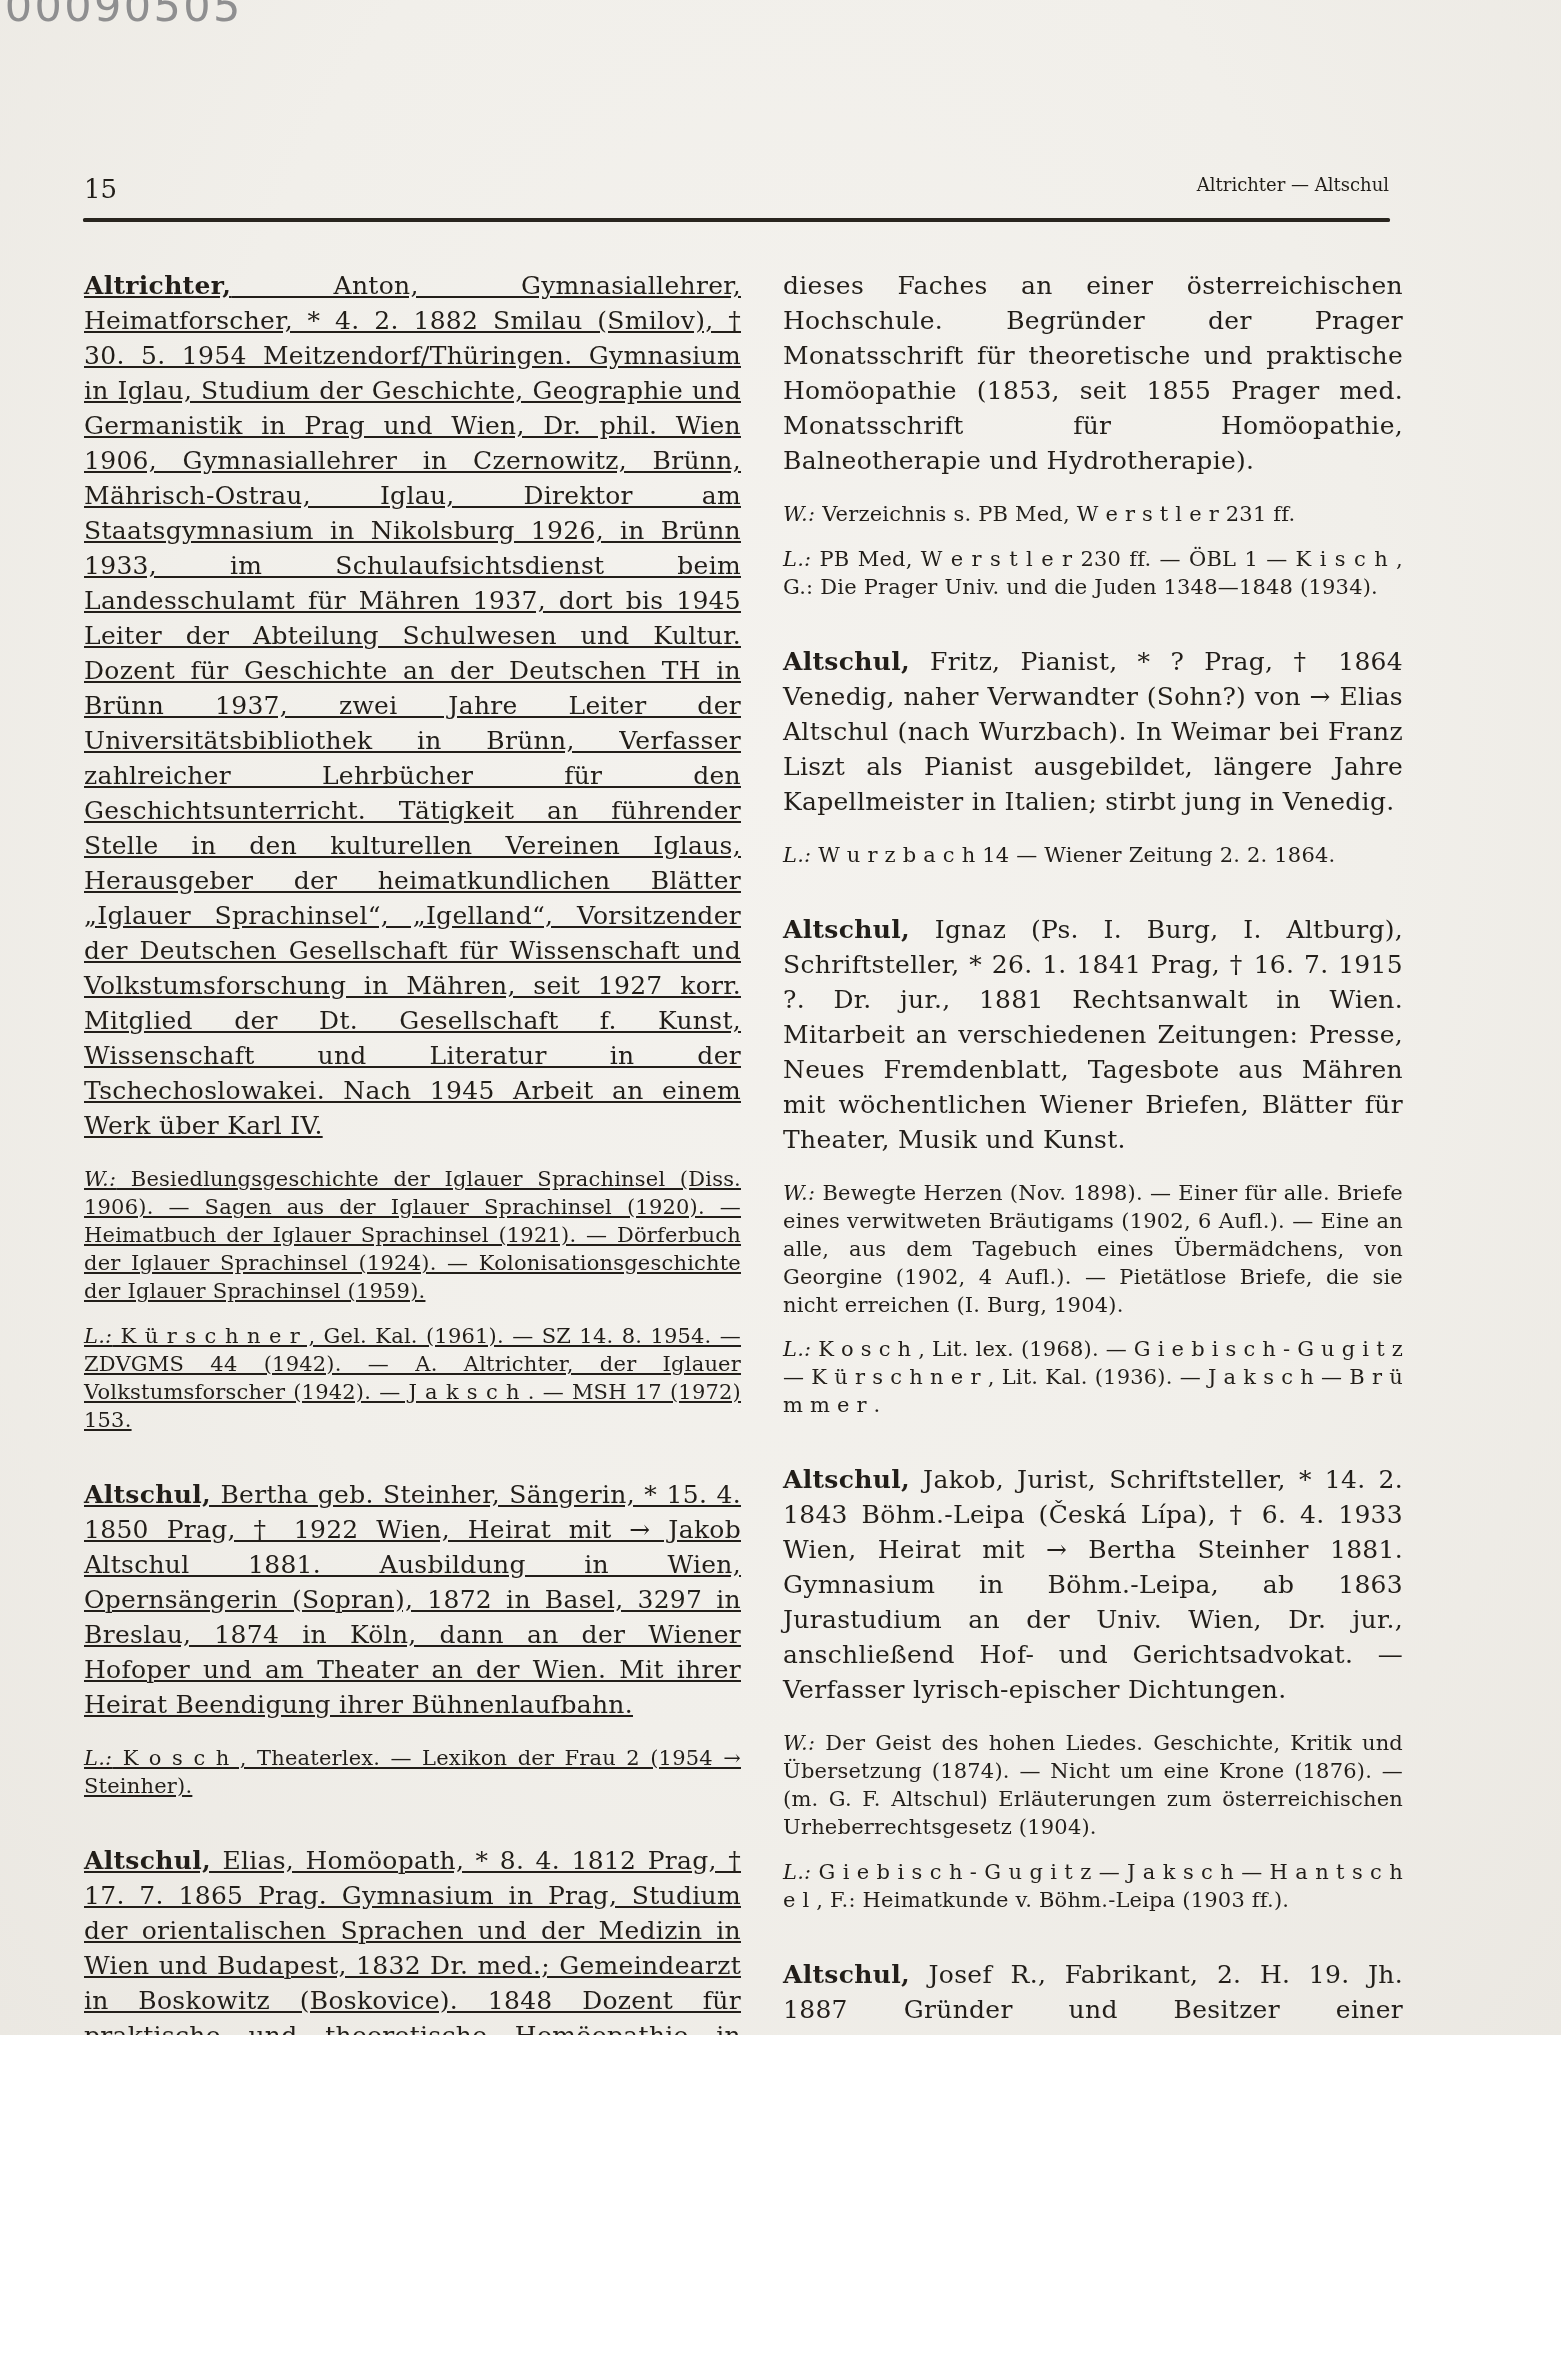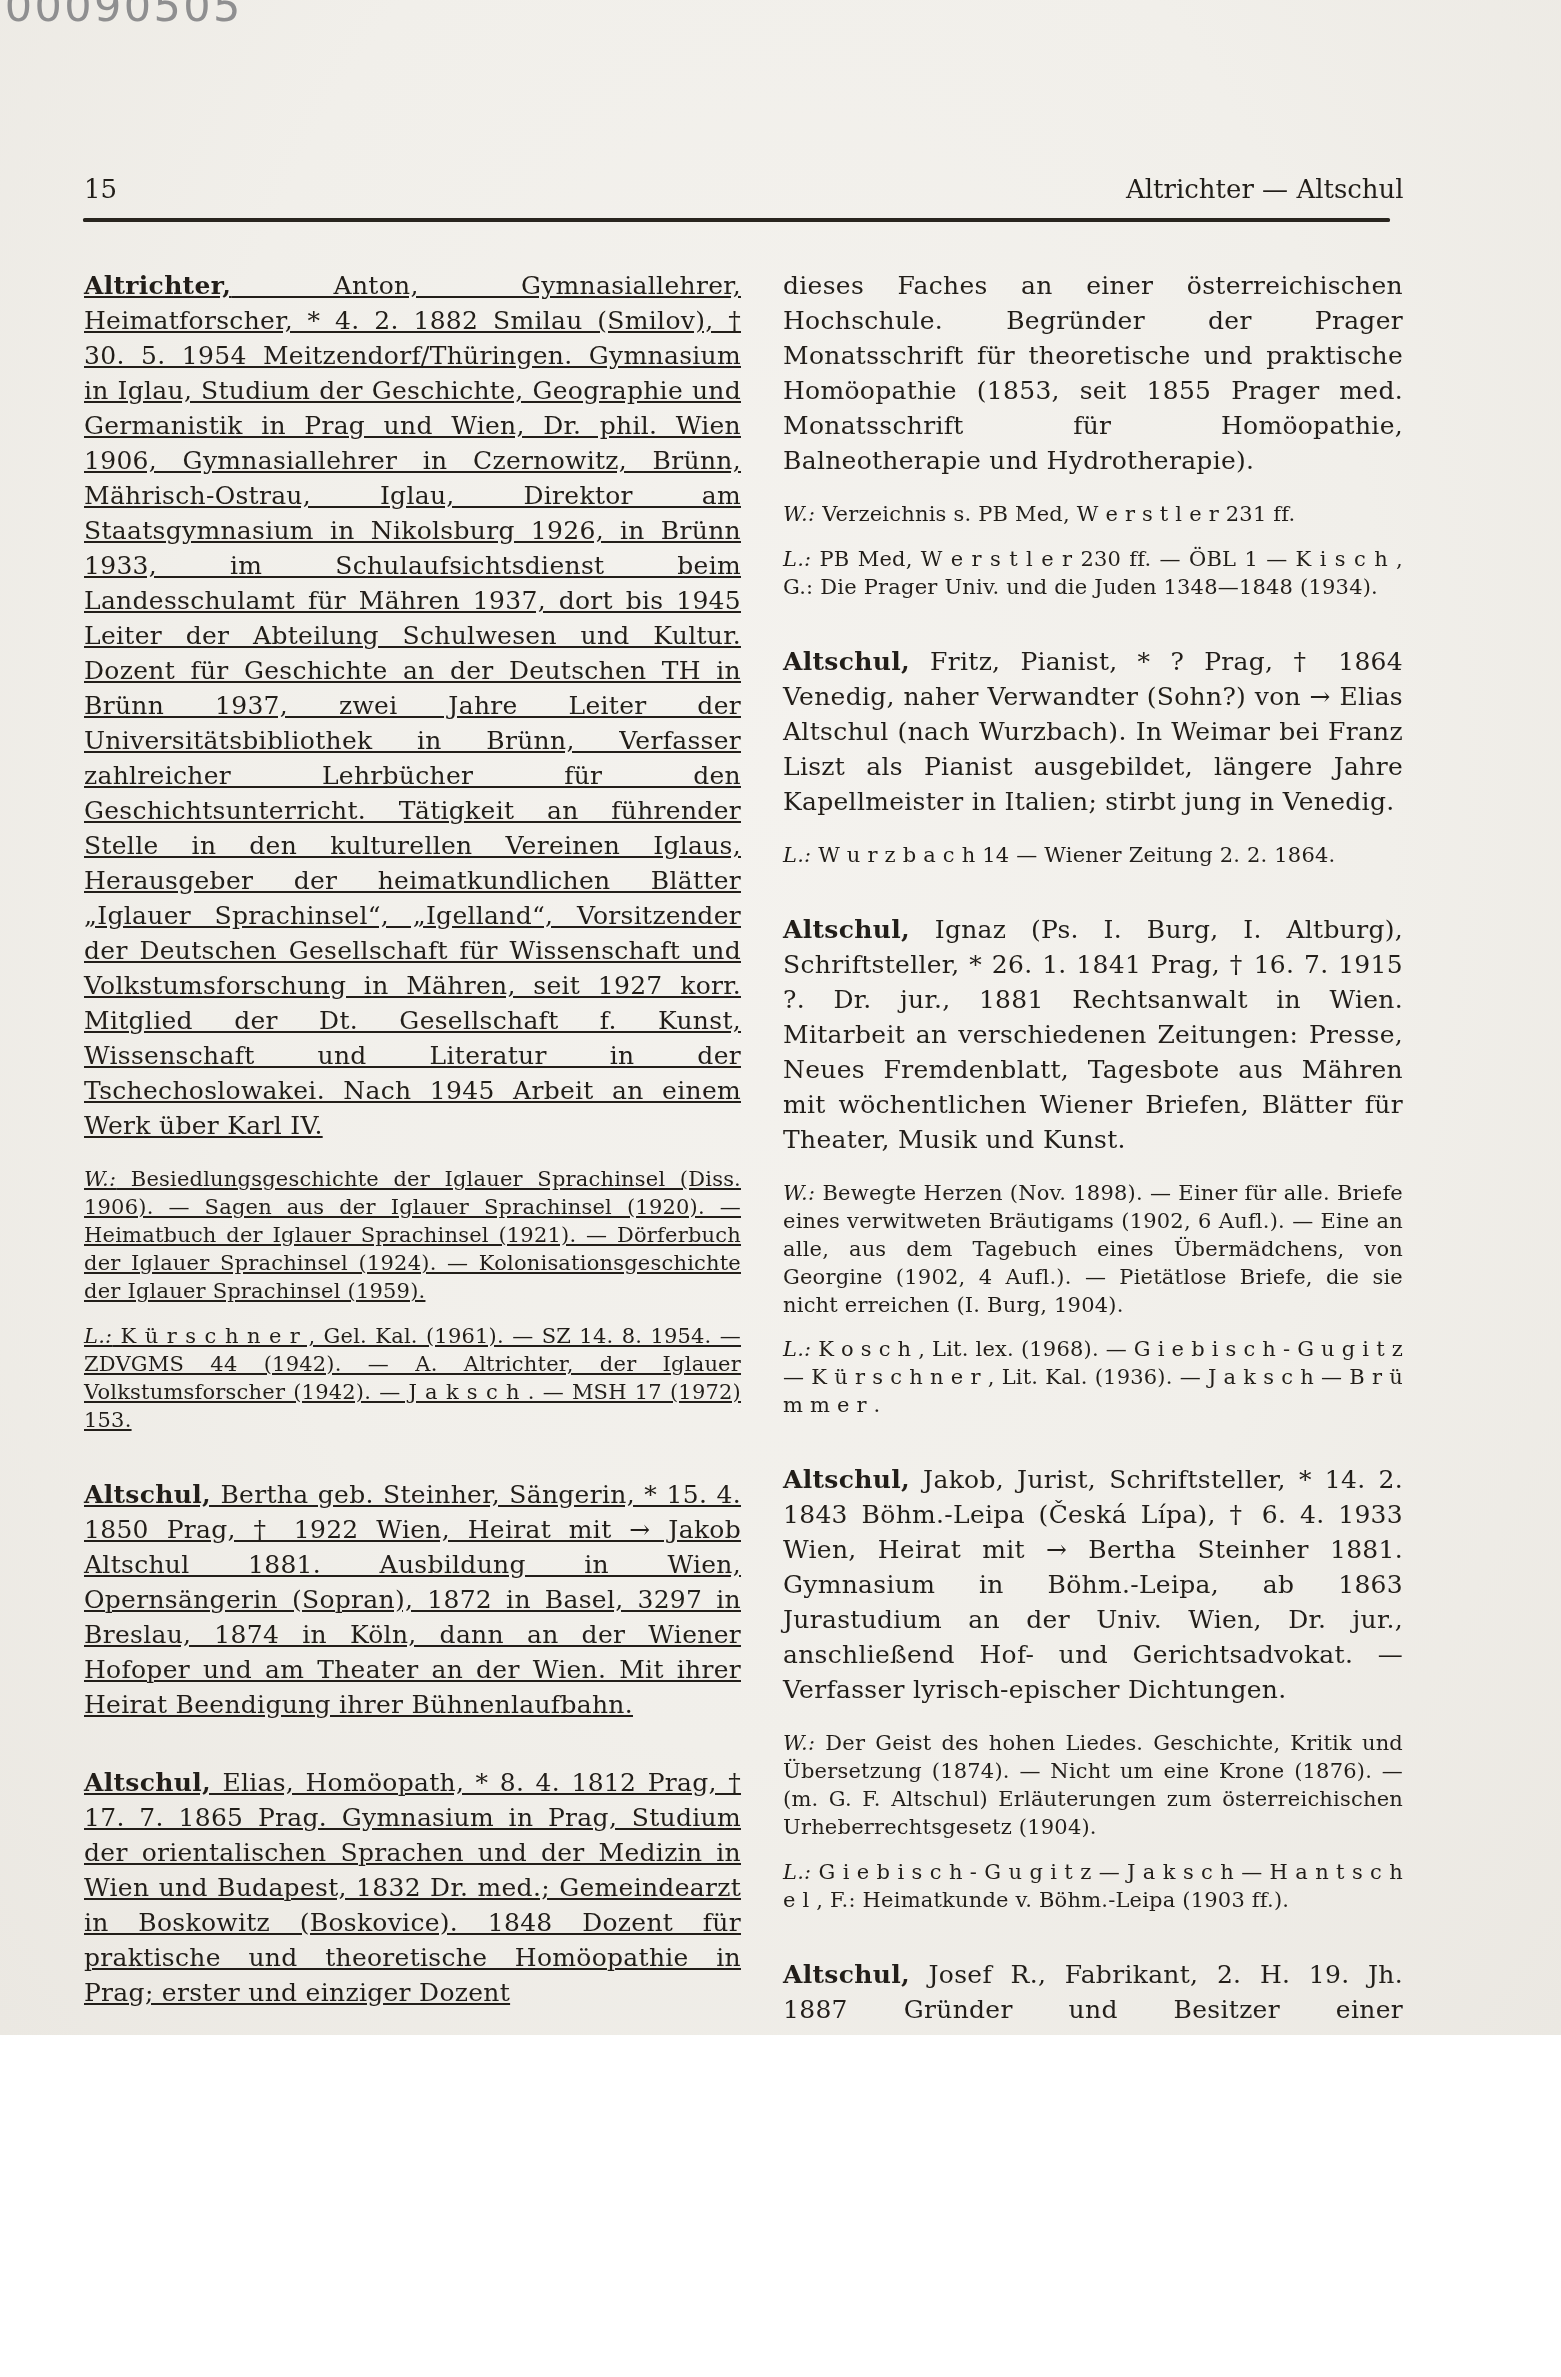--- a/index.html
+++ b/index.html
@@ -26,21 +26,21 @@
     left:84px;
     top:174px;
     font-size:26px;
   }
   .running-title{
     position:absolute;
     left:1126px;
     top:174px;
     width:263px;
     text-align:right;
-    font-size:26px;
+    font-size:18px;
     white-space:nowrap;
   }
   .rule{
     position:absolute;
     left:83px;
     top:218px;
     width:1307px;
     height:4px;
     background:#29251f;
     border-radius:1.6px;
@@ -86,20 +86,21 @@
   <div class="col col-left">
 
     <div class="entry">
       <p class="lead"><b class="hw">Altrichter,</b><span> Anton, Gymnasiallehrer, Heimatforscher, * 4. 2. 1882 Smilau (Smilov), † 30. 5. 1954 Meitzendorf/Thüringen. Gymnasium in Iglau, Studium der Geschichte, Geographie und Germanistik in Prag und Wien, Dr. phil. Wien 1906, Gymnasiallehrer in Czernowitz, Brünn, Mährisch-Ostrau, Iglau, Direktor am Staatsgymnasium in Nikolsburg 1926, in Brünn 1933, im Schulaufsichtsdienst beim Landesschulamt für Mähren 1937, dort bis 1945 Leiter der Abteilung Schulwesen und Kultur. Dozent für Geschichte an der Deutschen TH in Brünn 1937, zwei Jahre Leiter der Universitätsbibliothek in Brünn, Verfasser zahlreicher Lehrbücher für den Geschichtsunterricht. Tätigkeit an führender Stelle in den kulturellen Vereinen Iglaus, Herausgeber der heimatkundlichen Blätter „Iglauer Sprachinsel“, „Igelland“, Vorsitzender der Deutschen Gesellschaft für Wissenschaft und Volkstumsforschung in Mähren, seit 1927 korr. Mitglied der Dt. Gesellschaft f. Kunst, Wissenschaft und Literatur in der Tschechoslowakei. Nach 1945 Arbeit an einem Werk über Karl IV.</span></p>
       <p class="bib"><span class="lbl">W.:</span><span> Besiedlungsgeschichte der Iglauer Sprachinsel (Diss. 1906). — Sagen aus der Iglauer Sprachinsel (1920). — Heimatbuch der Iglauer Sprachinsel (1921). — Dörferbuch der Iglauer Sprachinsel (1924). — Kolonisationsgeschichte der Iglauer Sprachinsel (1959).</span></p>
       <p class="bib"><span class="lbl">L.:</span><span> K ü r s c h n e r ,  Gel. Kal. (1961). — SZ 14. 8. 1954. — ZDVGMS 44 (1942). — A. Altrichter, der Iglauer Volkstumsforscher (1942). — J a k s c h . — MSH 17 (1972) 153.</span></p>
     </div>
 
     <div class="entry">
       <p class="lead"><b class="hw">Altschul,</b><span> Bertha geb. Steinher, Sängerin, * 15. 4. 1850 Prag, † 1922 Wien, Heirat mit → Jakob Altschul 1881. Ausbildung in Wien, Opernsängerin (Sopran), 1872 in Basel, 3297 in Breslau, 1874 in Köln, dann an der Wiener Hofoper und am Theater an der Wien. Mit ihrer Heirat Beendigung ihrer Bühnenlaufbahn.</span></p>
+      <p class="bib"><span class="lbl">L.:</span><span> K o s c h ,  Theaterlex. — Lexikon der Frau 2 (1954 → Steinher).</span></p>
     </div>
 
     <div class="entry">
       <p class="lead"><b class="hw">Altschul,</b><span> Elias, Homöopath, * 8. 4. 1812 Prag, † 17. 7. 1865 Prag. Gymnasium in Prag, Studium der orientalischen Sprachen und der Medizin in Wien und Budapest, 1832 Dr. med.; Gemeindearzt in Boskowitz (Boskovice). 1848 Dozent für praktische und theoretische Homöopathie in Prag; erster und einziger Dozent</span></p>
     </div>
 
   </div>
 
   <div class="col col-right">
 

